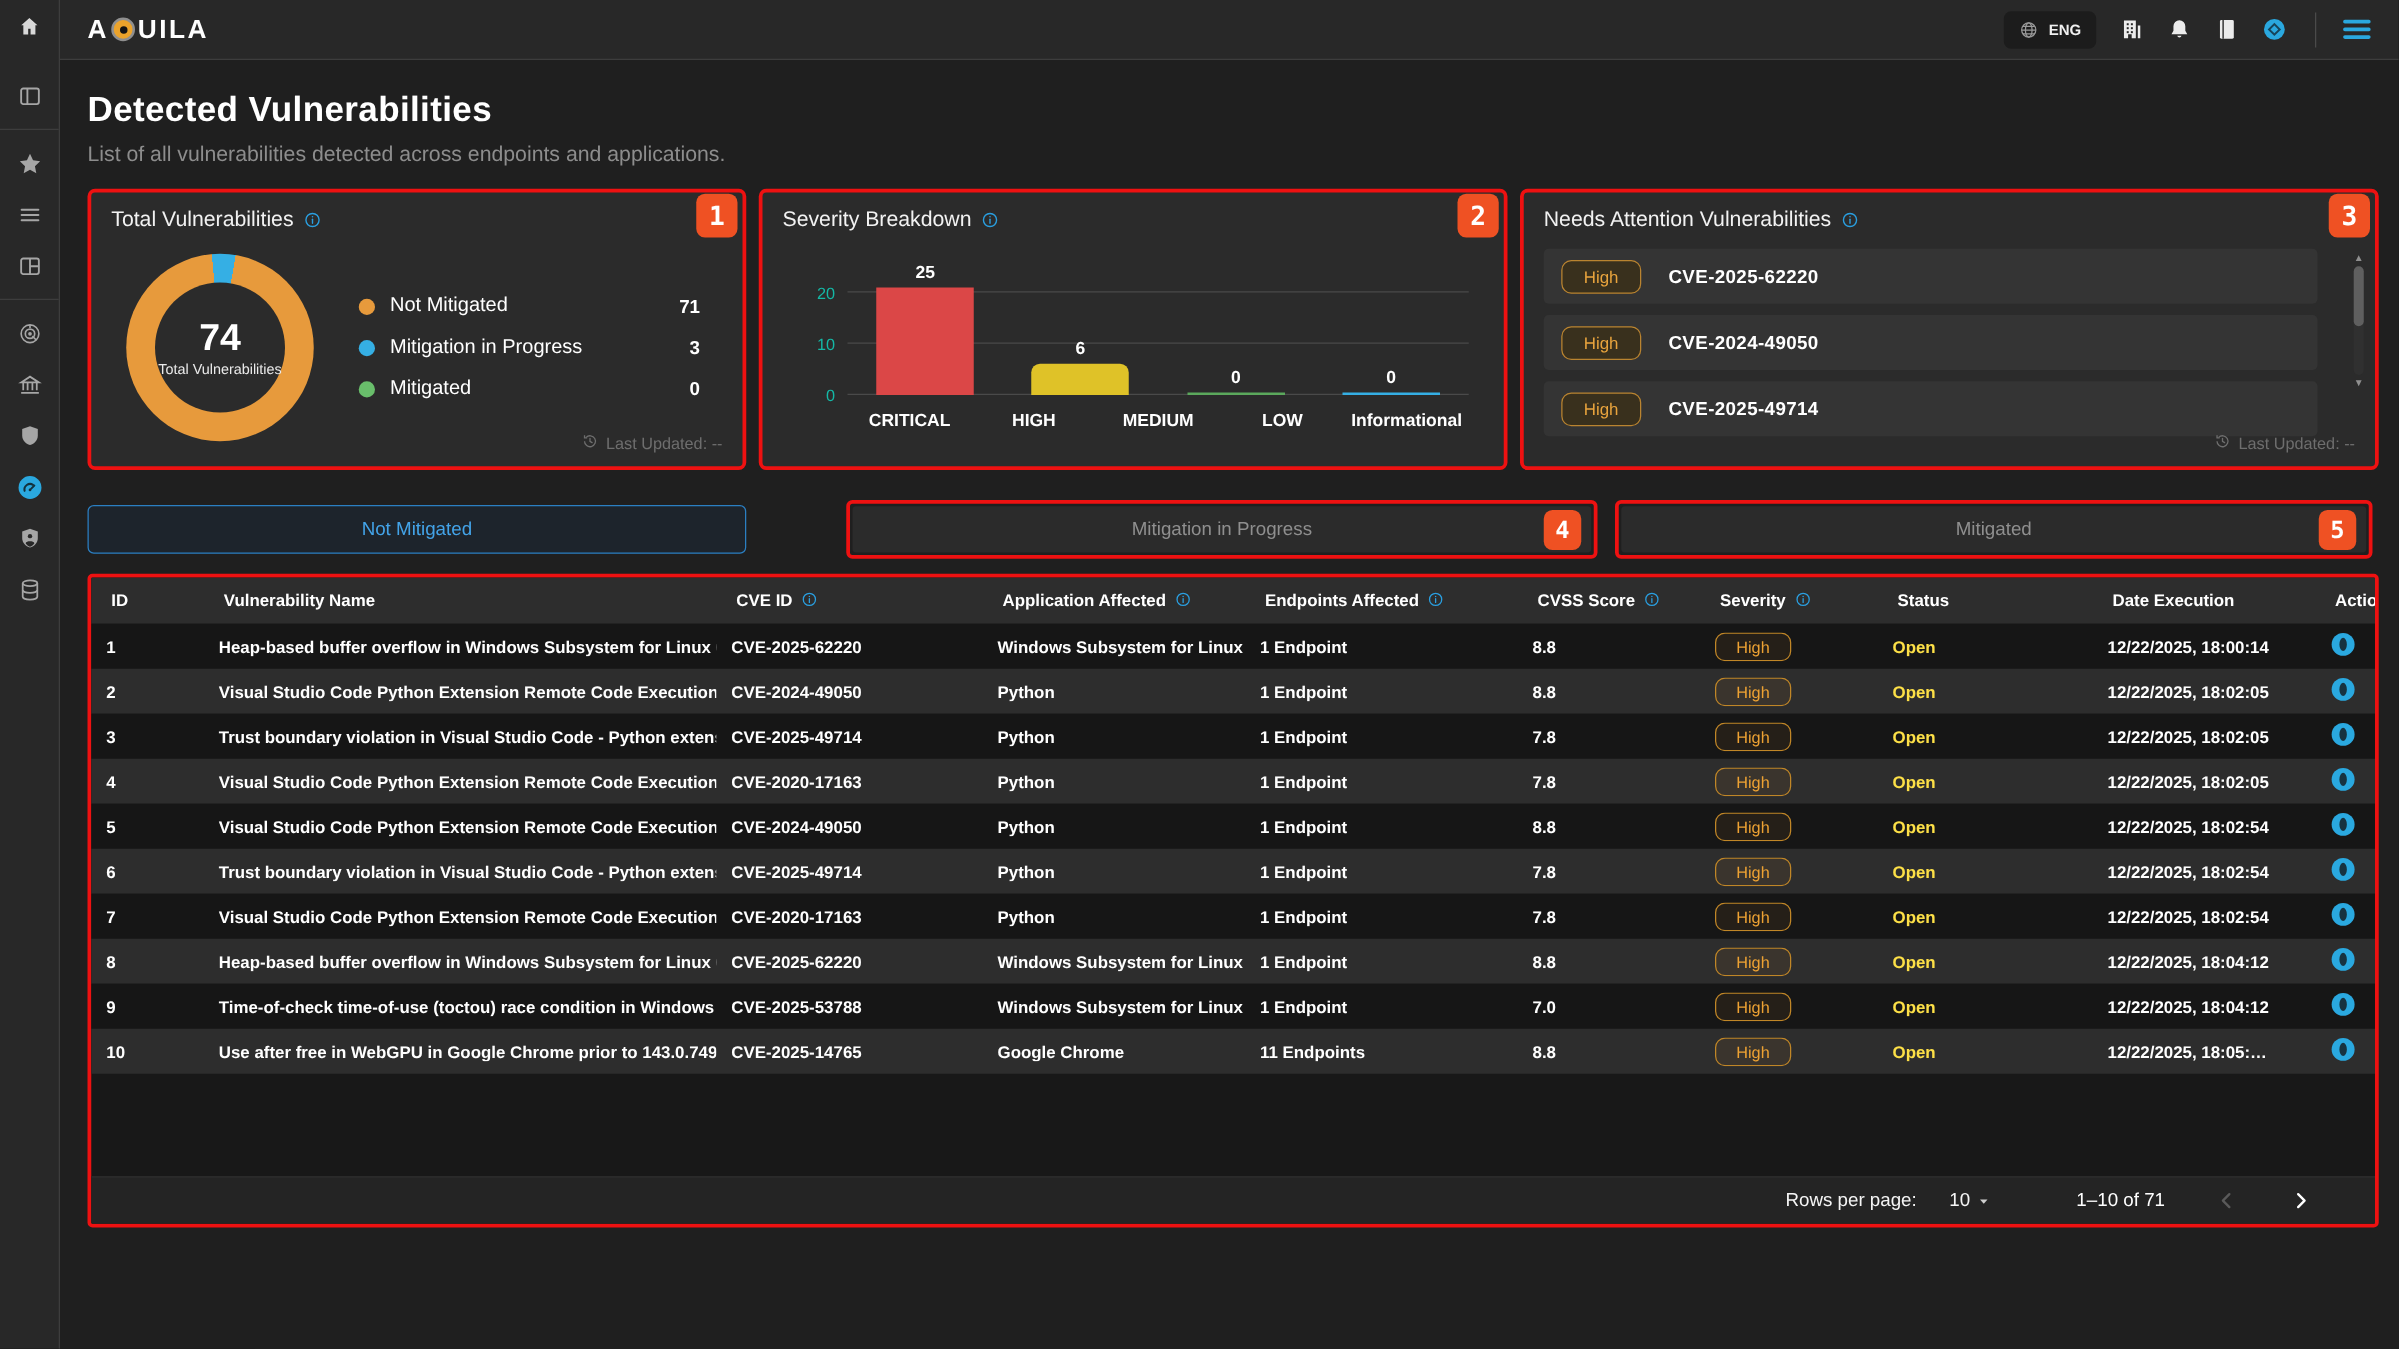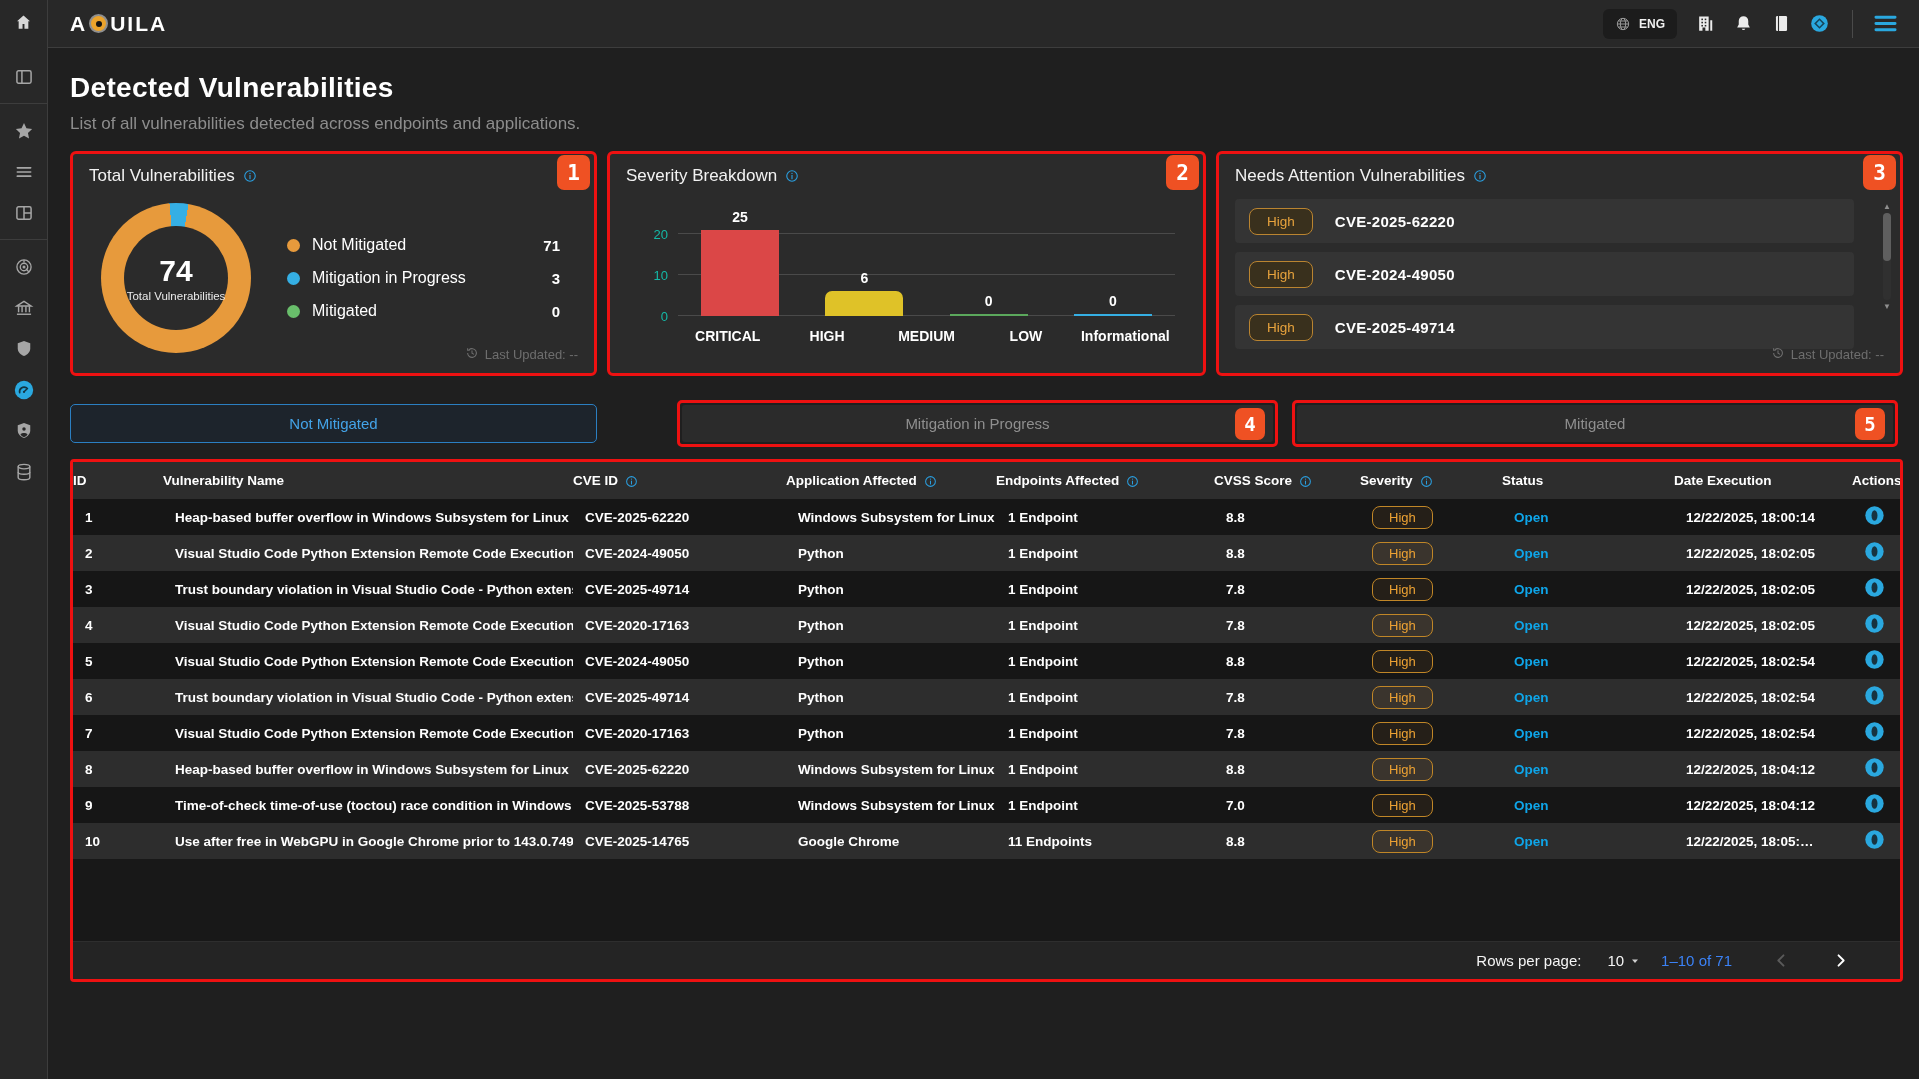--- a/index.html
+++ b/index.html
@@ -118,38 +118,38 @@
 .search-box input{background:transparent;border:none;outline:none;color:#ddd;font-size:15px;
   width:100%;font-family:inherit}
 .search-box input::placeholder{color:#9a9a9a}
 
 
 .table-annot{margin-top:12px;border:3px solid #EE1111;border-radius:4px;background:#181818;
   height:523px;display:flex;flex-direction:column;overflow:hidden;position:relative}
 .t-grid{display:grid;grid-template-columns:90px 410px 213px 210px 218px 146px 142px 172px 178px 1fr;
   align-items:center}
 .t-head{height:37px;background:#2d2d2d;font-size:13.5px;font-weight:700;flex-shrink:0}
-.th{display:flex;align-items:flex-end;gap:7px;padding-left:0;white-space:nowrap}
+.th{display:flex;align-items:flex-start;gap:7px;padding-left:16px;white-space:nowrap}
 .th .info-ic svg{width:13px;height:13px}
 .tr{height:36px;font-size:13.5px;font-weight:700;cursor:pointer}
 .tr.odd{background:#161616}
 .tr.even{background:#2d2d2d}
 .td{padding-left:12px;white-space:nowrap;overflow:hidden}
-.td.status{color:#0ea5e9}
+.td.status{color:#fde047}
 .sev-badge{display:inline-block;border:1px solid #C08627;border-radius:8px;color:#EDA233;
   background:rgba(237,162,51,.07);padding:3px 16px;font-size:13px;font-weight:400}
 .eye{color:#2AA8DF;display:inline-flex;cursor:pointer}
 .eye svg{width:21px;height:21px}
 .t-spacer{flex:1}
 .t-foot{height:38px;background:#242424;display:flex;align-items:center;justify-content:flex-end;
   font-size:15px;flex-shrink:0;padding-right:50px;border-top:1px solid #2e2e2e}
 .rpp-label{color:#f5f5f5}
 .rpp-select{display:flex;align-items:center;gap:5px;margin-left:26px;cursor:pointer;color:#f5f5f5}
 .rpp-select svg{width:12px;height:12px;color:#cfcfcf}
-.range-label{margin-left:20px;color:#3b82f6}
+.range-label{margin-left:68px;color:#ffffff}
 .pg-btn{display:flex;margin-left:40px;cursor:pointer}
 .pg-btn svg{width:19px;height:19px}
 .pg-btn.disabled{color:#5a5a5a;cursor:default}
 .pg-btn.enabled{color:#fff}
 </style>
 </head>
 <body>
 
 <div class="app">
 

